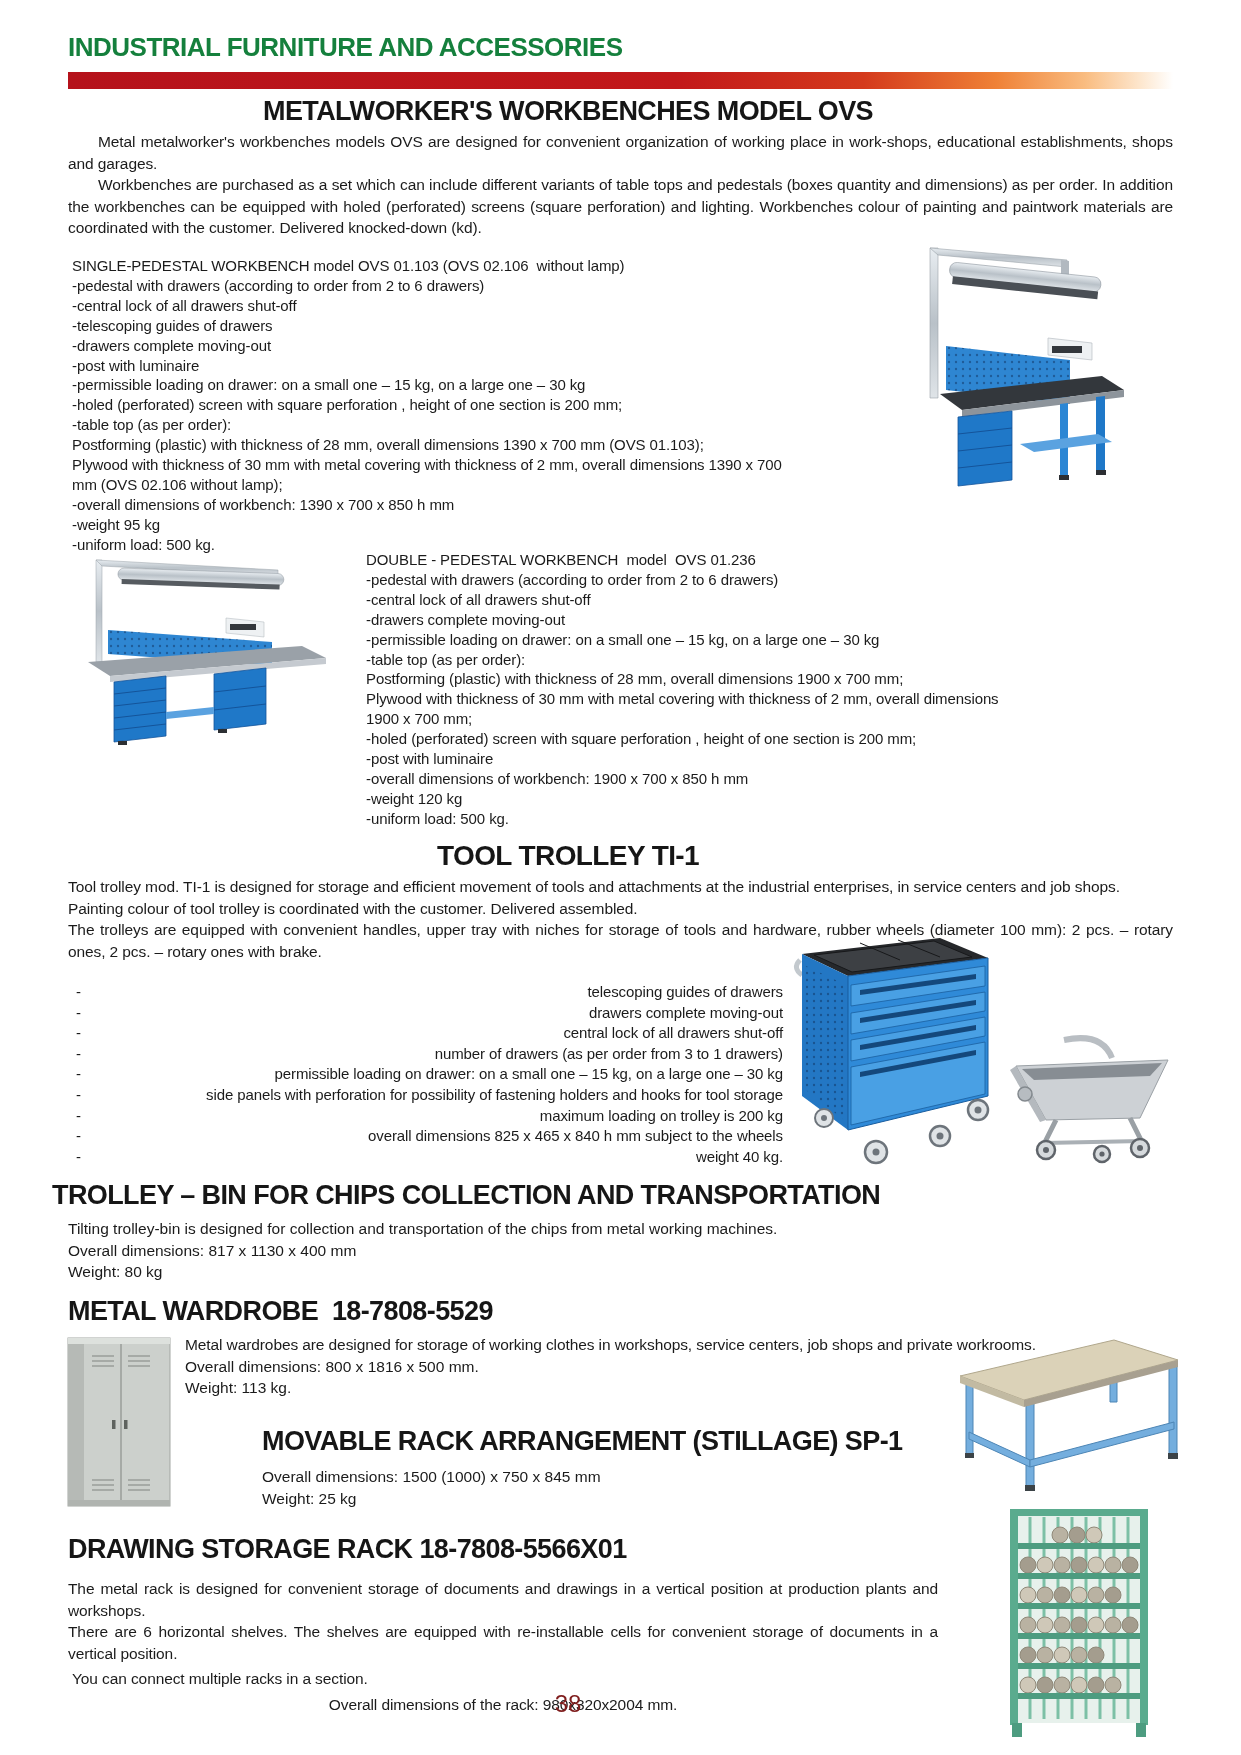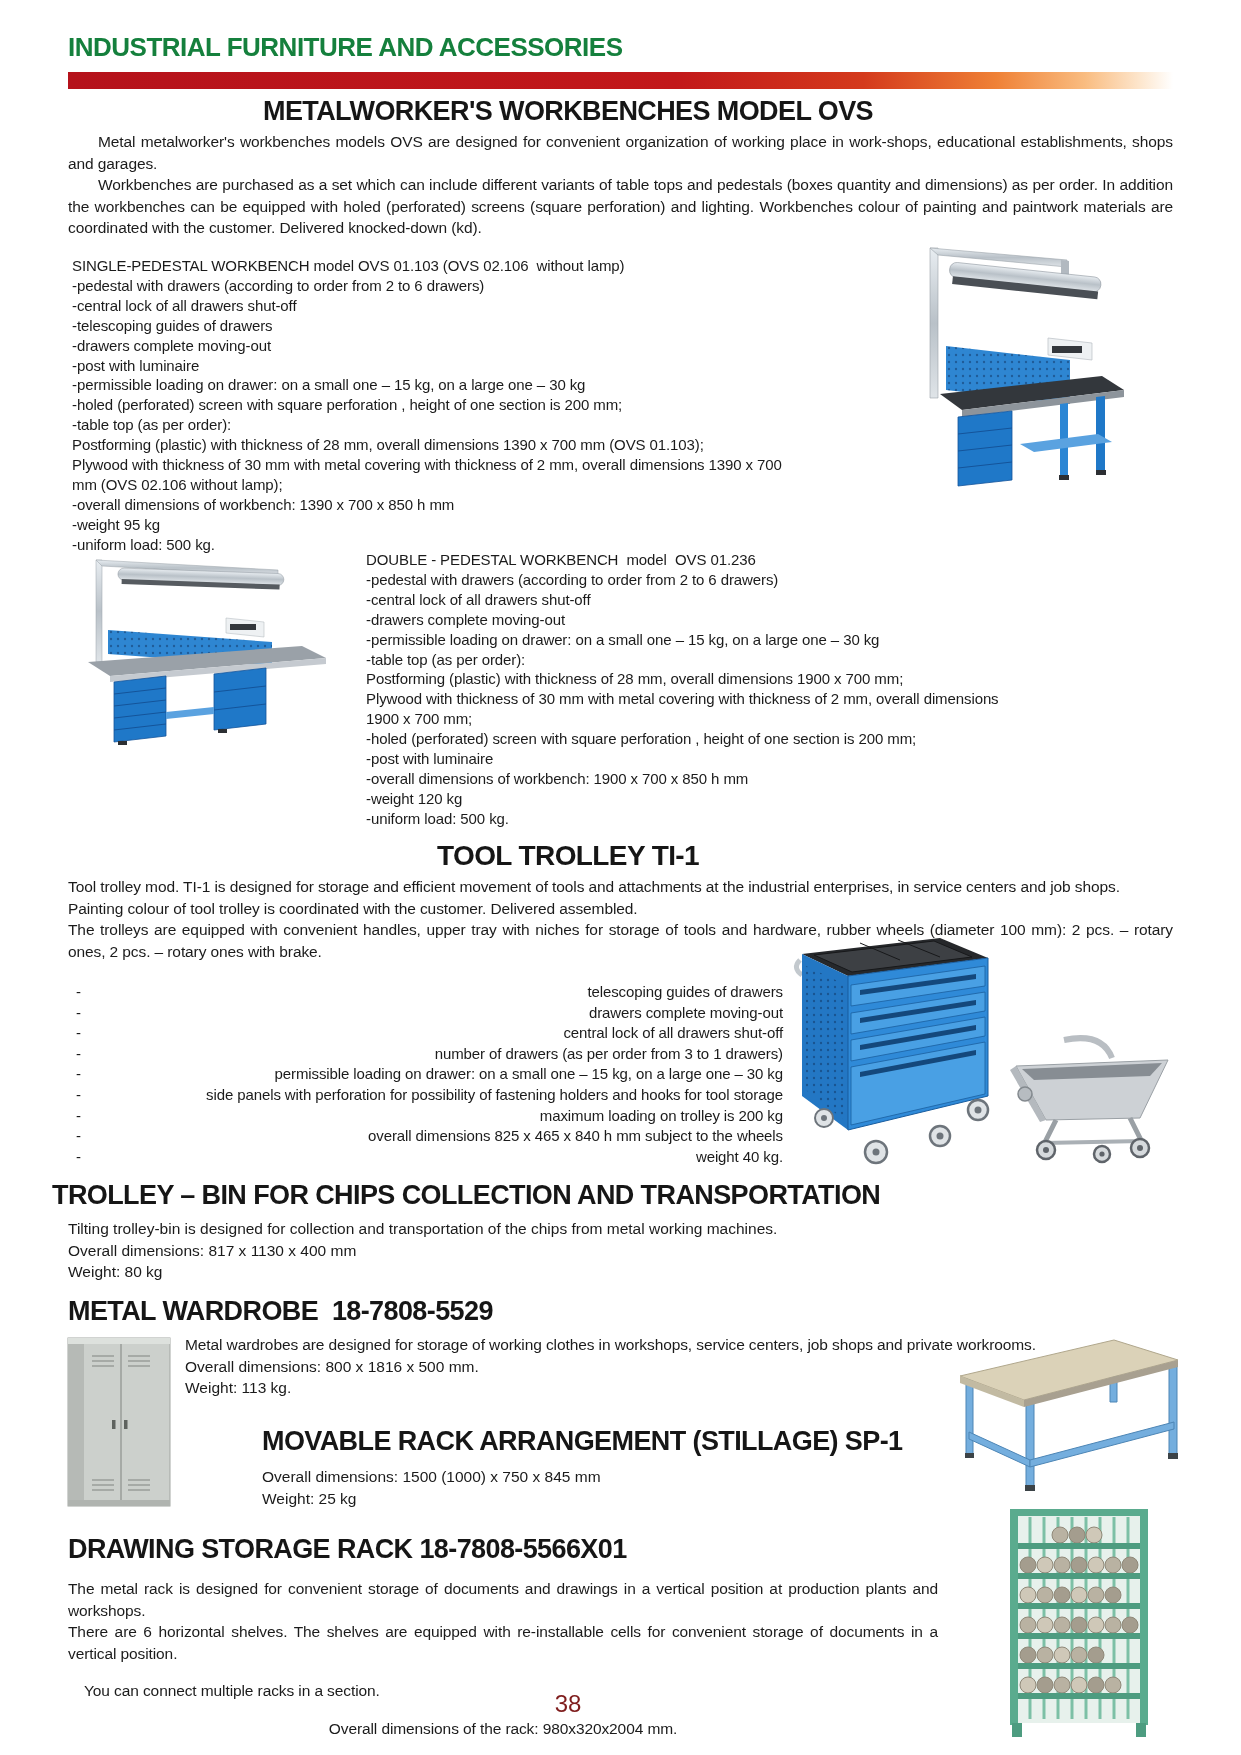--- a/index.html
+++ b/index.html
@@ -281,21 +281,21 @@
   <div class="abs h-section" style="left:262px;top:1426px;">MOVABLE RACK ARRANGEMENT (STILLAGE) SP-1</div>
   <div class="abs lines15" style="left:262px;top:1466px;width:600px;">
     <div class="ln">Overall dimensions: 1500 (1000) x 750 x 845 mm</div>
     <div class="ln">Weight: 25 kg</div>
   </div>
 
   <div class="abs h-section" style="left:68px;top:1534px;text-align:right;">DRAWING STORAGE RACK 18-7808-5566X01</div>
   <div class="abs" style="left:68px;top:1578px;width:870px;">
     <p class="para" style="margin:0;">The metal rack is designed for convenient storage of documents and drawings in a vertical position at production plants and workshops.</p>
     <p class="para" style="margin:0;">There are 6 horizontal shelves. The shelves are equipped with re-installable cells for convenient storage of documents in a vertical position.</p>
-    <p class="para" style="margin:16px;text-align:left;">You can connect multiple racks in a section.</p>
+    <p class="para" style="margin:4px;text-align:left;">You can connect multiple racks in a section.</p>
     <p class="para" style="margin:0;text-align:center;">Overall dimensions of the rack: 980x320x2004 mm.</p>
   </div>
 
   <div class="abs" style="left:1000px;top:1505px;">
     <svg width="158" height="238" viewBox="0 0 158 238">
       <rect x="12" y="8" width="134" height="210" fill="#e7f1ec"></rect>
       <g stroke="#7cc0a6" stroke-width="3">
         <line x1="30" y1="12" x2="30" y2="214"></line>
           <line x1="44" y1="12" x2="44" y2="214"></line>
         <line x1="58" y1="12" x2="58" y2="214"></line>

